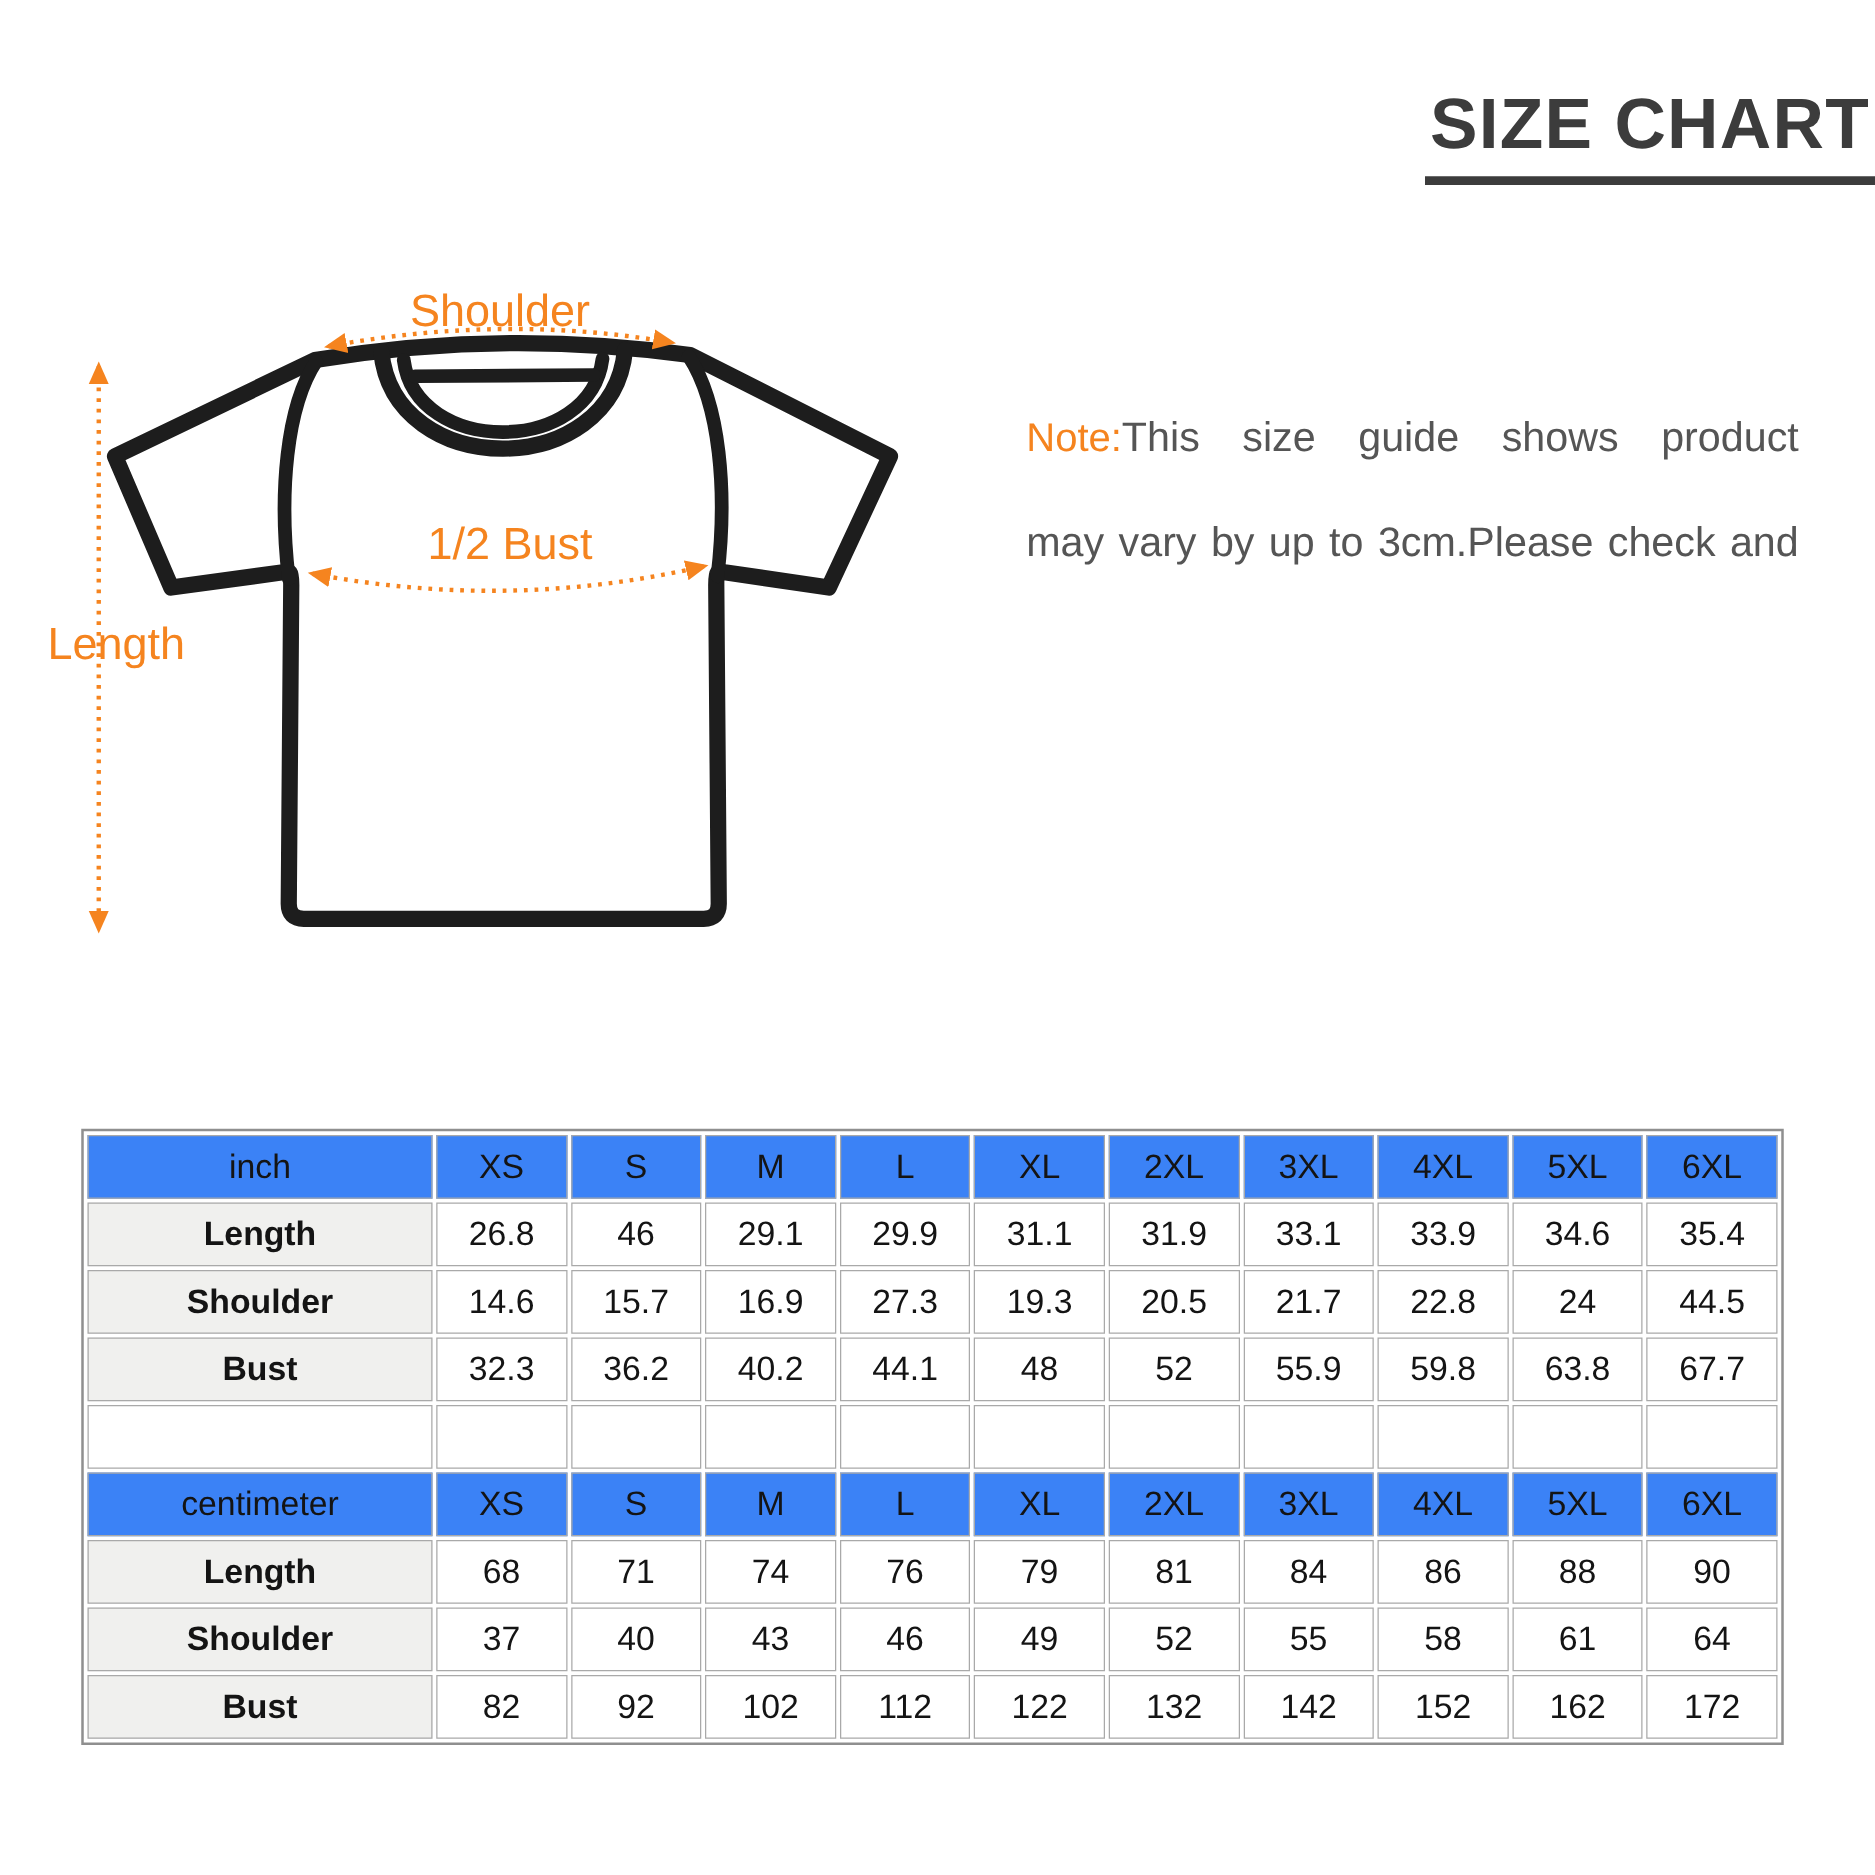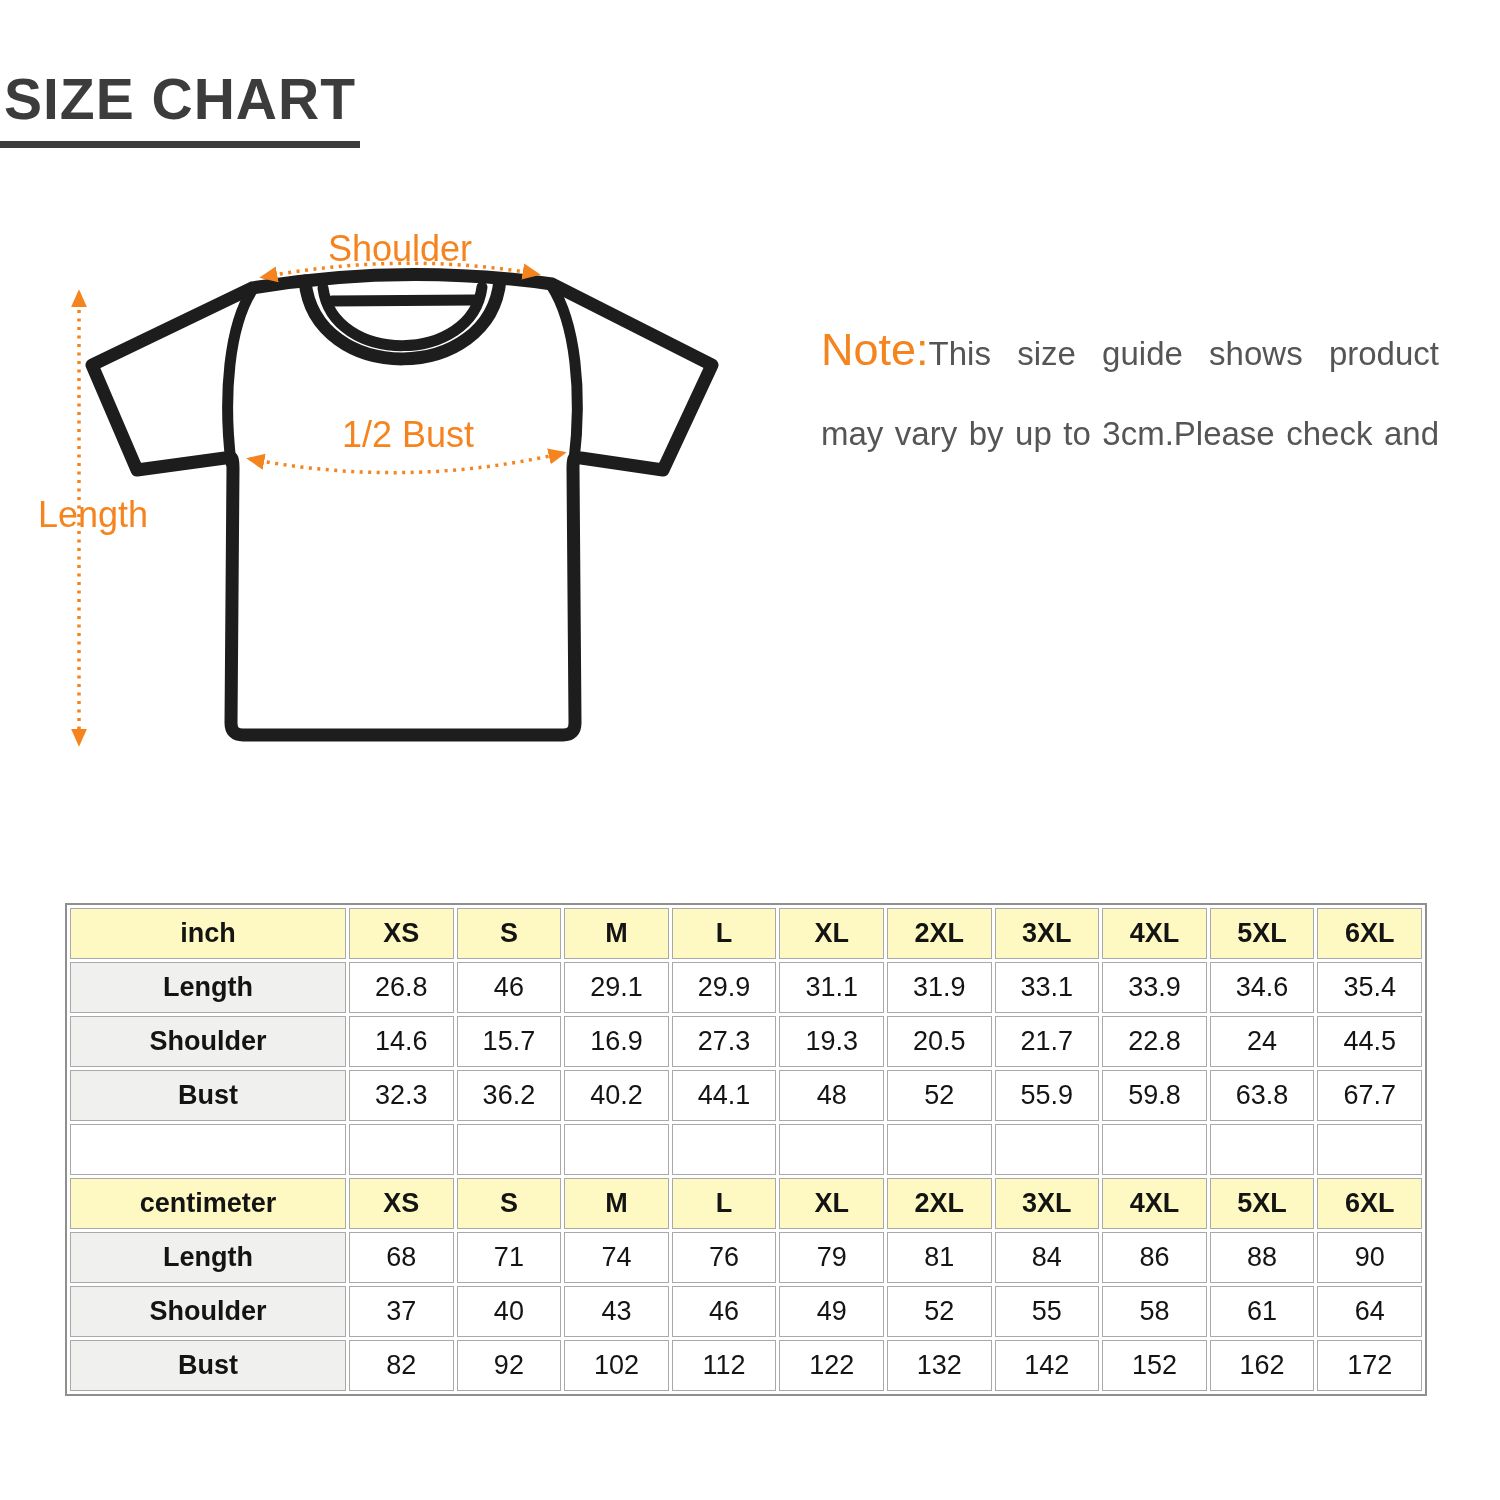--- a/index.html
+++ b/index.html
@@ -14,21 +14,21 @@
     height: 1500px;
     background: #ffffff;
     overflow: hidden;
   }
 
   
   .title-wrap {
     position: absolute;
     left: 0; right: 0;
     top: 66px;
-    text-align: left;
+    text-align: right;
   }
   .title-text {
     display: inline-block;
     font-size: 57px;
     font-weight: 700;
     letter-spacing: 1px;
     color: #3c3c3c;
     border-bottom: 7px solid #3c3c3c;
     padding: 0 4px 9px 4px;
   }
@@ -57,21 +57,21 @@
     font-size: 33px;
   }
   .note-line {
     height: 84px;
     line-height: 84px;
     text-align: justify;
     text-align-last: justify;
     white-space: normal;
   }
   .note-prefix {
-    font-size: 45px;
+    font-size: 32px;
     color: #F5841F;
   }
 
   
   .table-wrap {
     position: absolute;
     left: 65px;
     top: 903px;
   }
   table.size-table {
@@ -88,22 +88,22 @@
     height: 49px;
     text-align: center;
     vertical-align: middle;
     font-size: 27px;
     color: #141414;
     border: 1px solid #a9a9a9;
     overflow: hidden;
     padding: 0;
   }
   .unit-cell, .size-cell {
-    background: #fef9c3;
-    font-weight: 700;
+    background: #3b82f6;
+    font-weight: 400;
   }
   .row-label-cell {
     background: #f0f0ee;
     font-weight: 700;
   }
   .value-cell {
     background: #ffffff;
     font-weight: 400;
     margin-left: 12px;
   }

